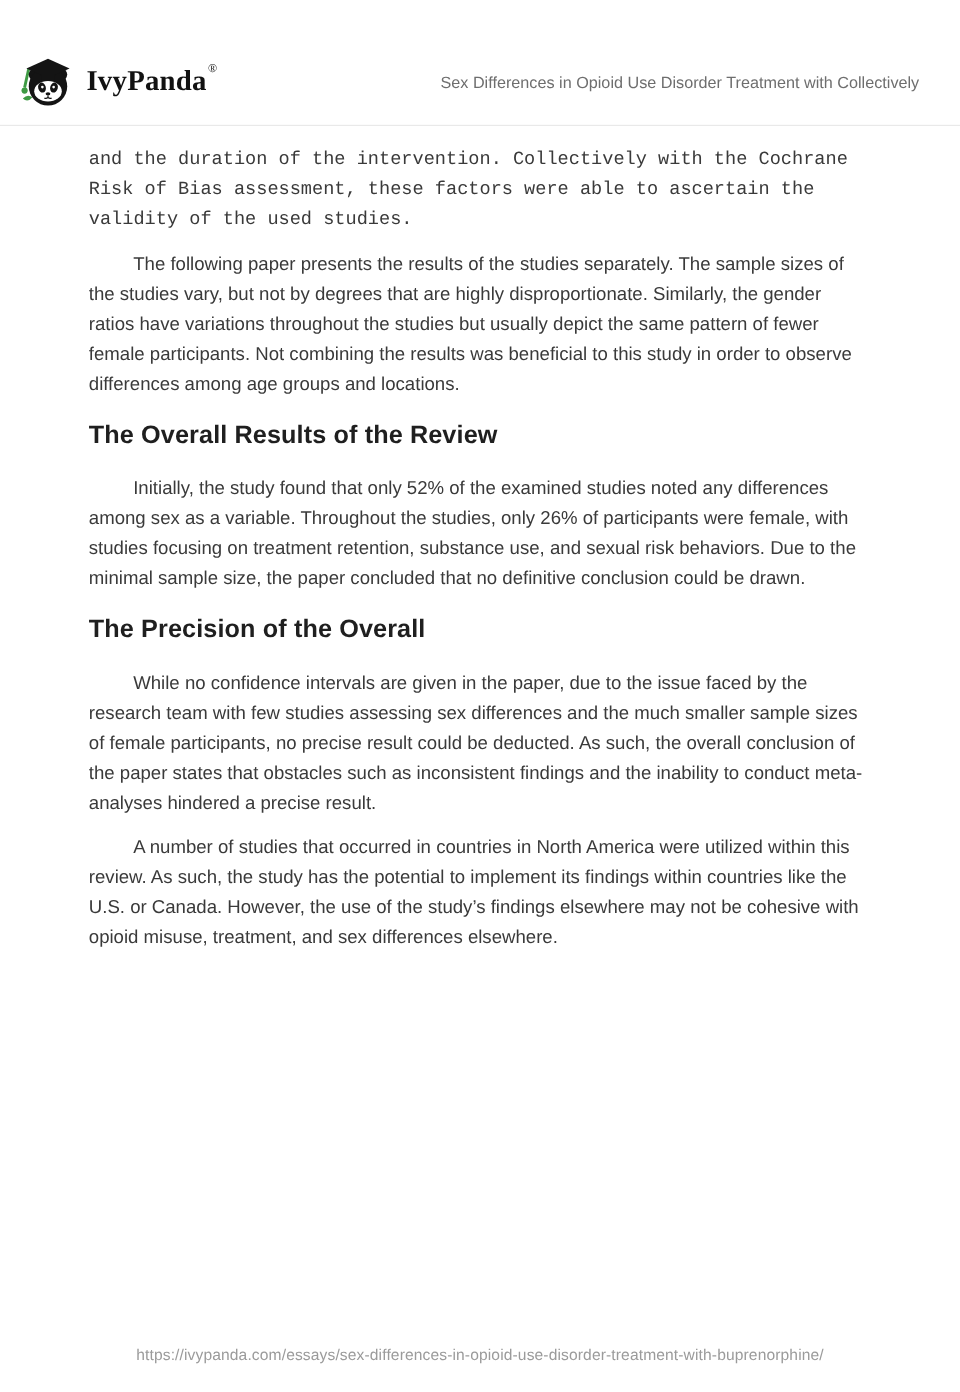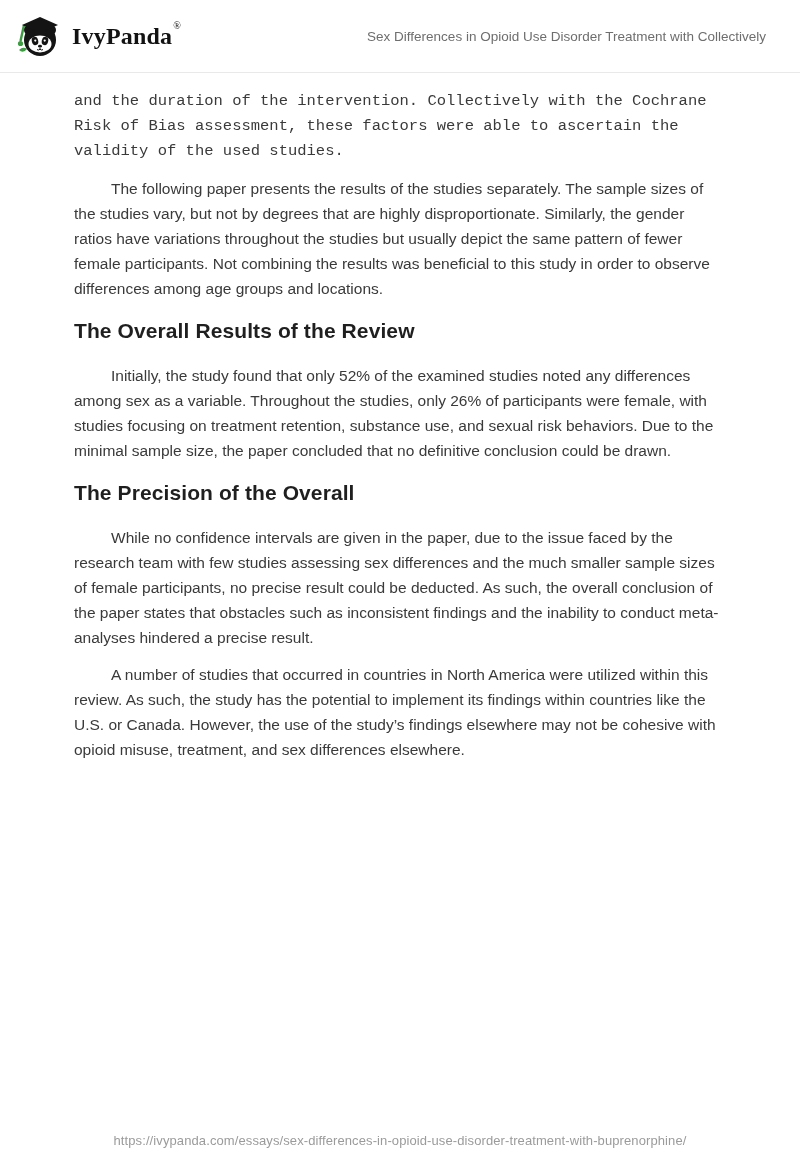--- a/index.html
+++ b/index.html
@@ -15,20 +15,21 @@
     margin: 0 auto;
   }
   
   .header {
     display: flex;
     align-items: center;
     justify-content: space-between;
     height: 73px;
     padding: 0 34px 0 14px;
     border-bottom: 1px solid #e9e9e9;
+    margin-top: 32px;
   }
   .brand {
     display: flex;
     align-items: center;
     gap: 10px;
   }
   .brand svg { display: block; }
   .brand-name {
     font-family: "Liberation Serif", serif;
     font-weight: 700;
@@ -78,21 +79,21 @@
     font-weight: 700;
     color: #1f1f1f;
     margin: 10px 0 14px 0;
     letter-spacing: 0.2px;
   }
   
   .footer {
     position: absolute;
     left: 0;
     right: 0;
-    bottom: 12px;
+    bottom: 24px;
     text-align: center;
   }
   .footer-url {
     font-size: 13px;
     color: #9b9b9b;
     letter-spacing: 0.1px;
   }
 </style>
 </head>
 <body>

